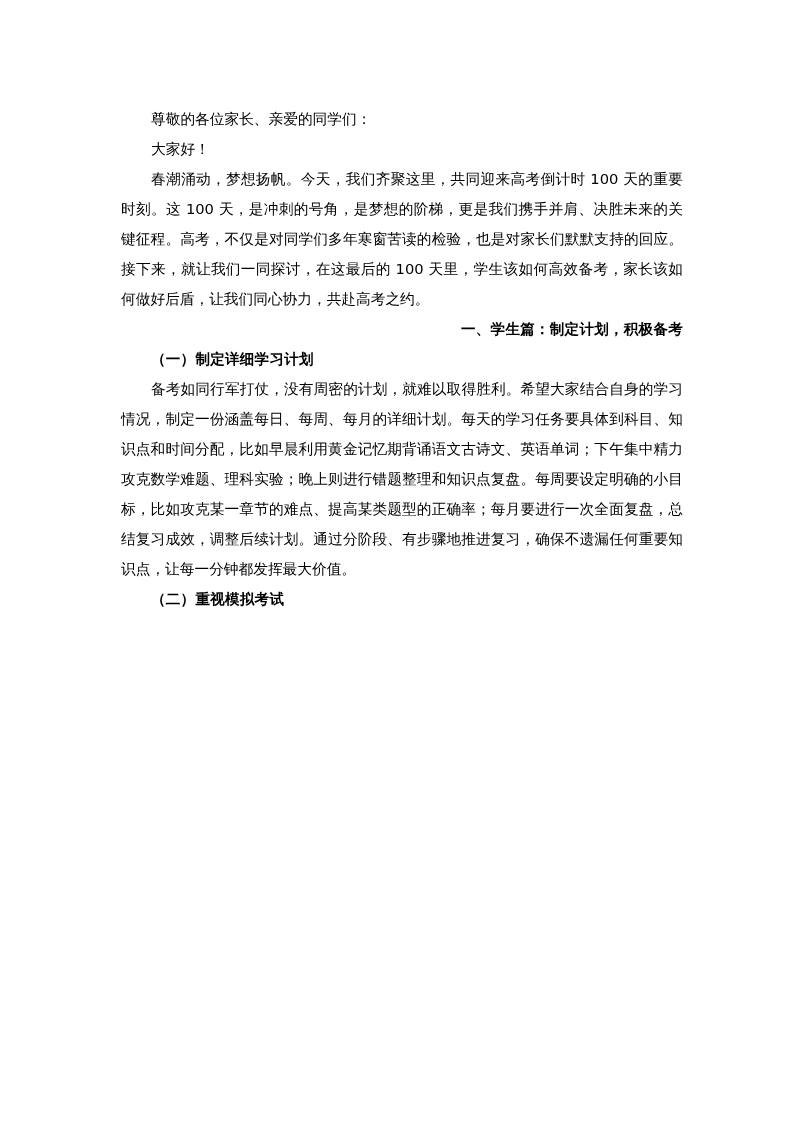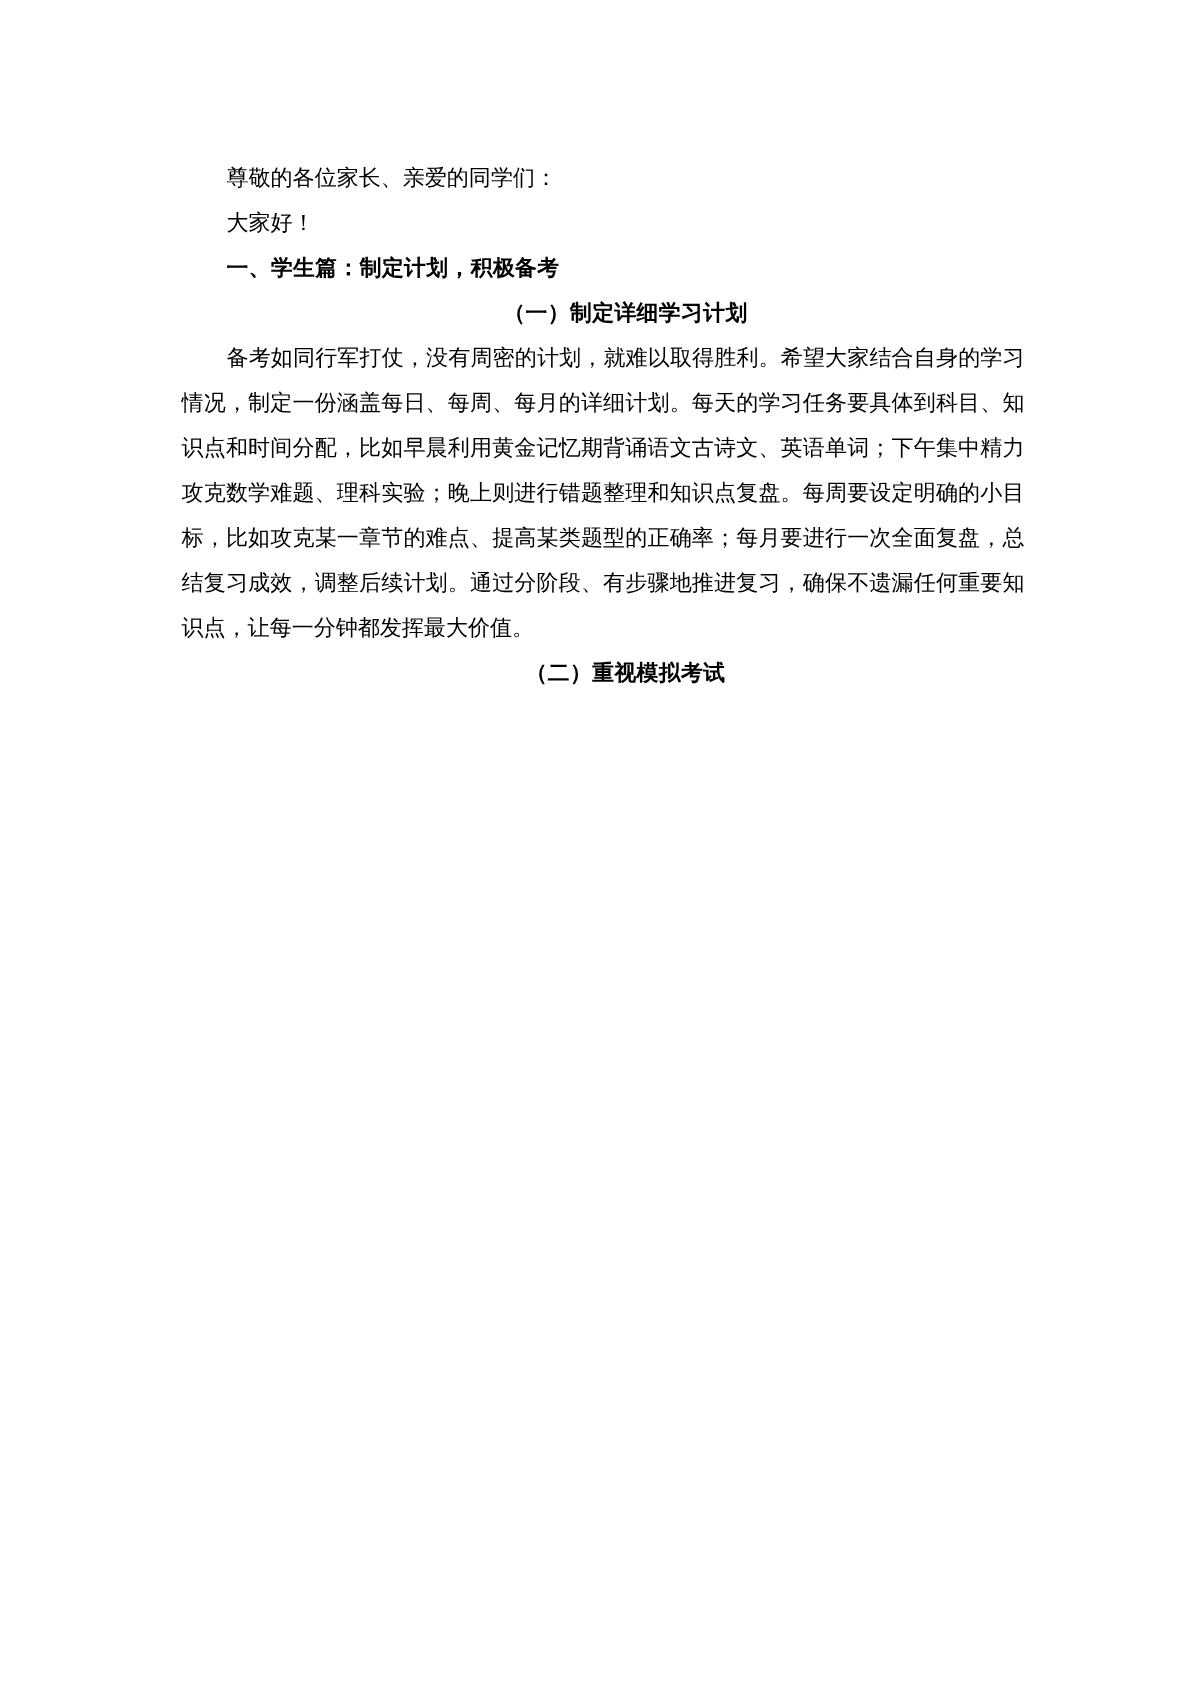--- a/index.html
+++ b/index.html
@@ -69,48 +69,49 @@
   .h-level1 {
     margin: 0;
     padding: 0;
     font-family: "DejaVu Serif", "Liberation Serif", serif;
     font-weight: bold;
     font-size: 14.5px;
     line-height: 30px;
     text-indent: 30px;
     letter-spacing: 0.3px;
     white-space: nowrap;
+    text-align: right;
   }
 
   
   .h-level2 {
     margin: 0;
     padding: 0;
     font-family: "DejaVu Sans", sans-serif;
     font-weight: bold;
     font-size: 14.5px;
     line-height: 30px;
     text-indent: 30px;
     letter-spacing: 0.3px;
     white-space: nowrap;
-    text-align: center;
   }
 </style>
 </head>
 <body>
 
 <div id="page">
   <div id="doc-body">
 
     <h1 class="doc-title"></h1>
 
     <p class="para indent2">尊敬的各位家长、亲爱的同学们：</p>
 
     <p class="para indent2">大家好！</p>
 
+    <p class="para indent2">春潮涌动，梦想扬帆。今天，我们齐聚这里，共同迎来高考倒计时 100 天的重要时刻。这 100 天，是冲刺的号角，是梦想的阶梯，更是我们携手并肩、决胜未来的关键征程。高考，不仅是对同学们多年寒窗苦读的检验，也是对家长们默默支持的回应。接下来，就让我们一同探讨，在这最后的 100 天里，学生该如何高效备考，家长该如何做好后盾，让我们同心协力，共赴高考之约。</p>
 
     <p class="h-level1">一、学生篇：制定计划，积极备考</p>
 
 
     <p class="h-level2">（一）制定详细学习计划</p>
 
     <p class="para indent2">备考如同行军打仗，没有周密的计划，就难以取得胜利。希望大家结合自身的学习情况，制定一份涵盖每日、每周、每月的详细计划。每天的学习任务要具体到科目、知识点和时间分配，比如早晨利用黄金记忆期背诵语文古诗文、英语单词；下午集中精力攻克数学难题、理科实验；晚上则进行错题整理和知识点复盘。每周要设定明确的小目标，比如攻克某一章节的难点、提高某类题型的正确率；每月要进行一次全面复盘，总结复习成效，调整后续计划。通过分阶段、有步骤地推进复习，确保不遗漏任何重要知识点，让每一分钟都发挥最大价值。</p>
 
     <p class="h-level2">（二）重视模拟考试</p>
 

